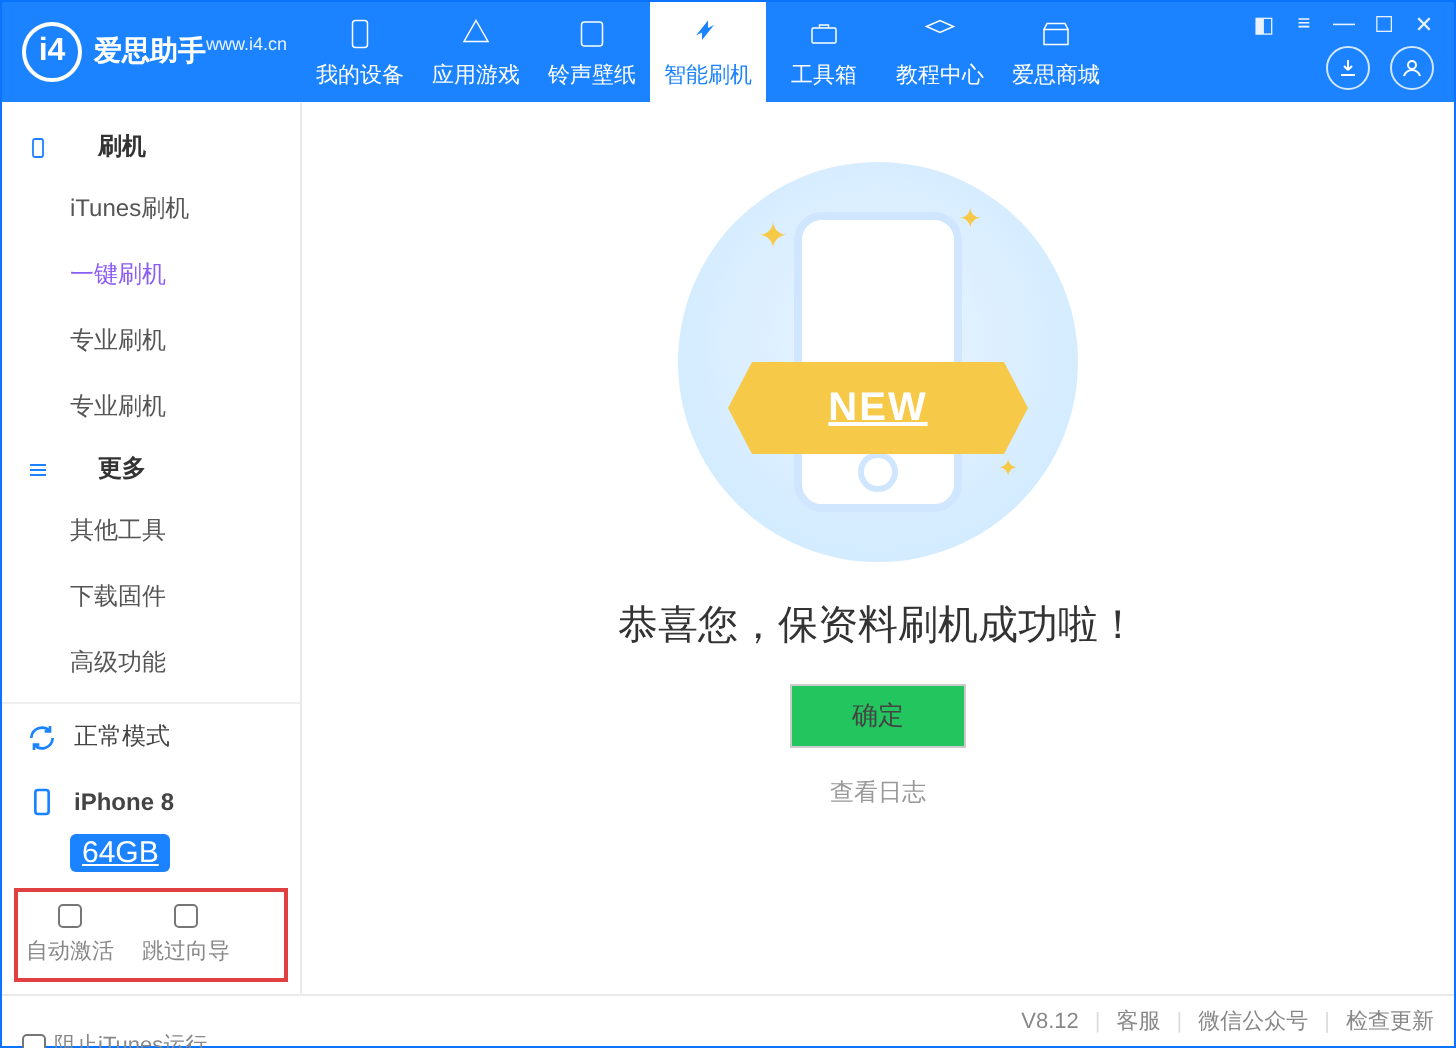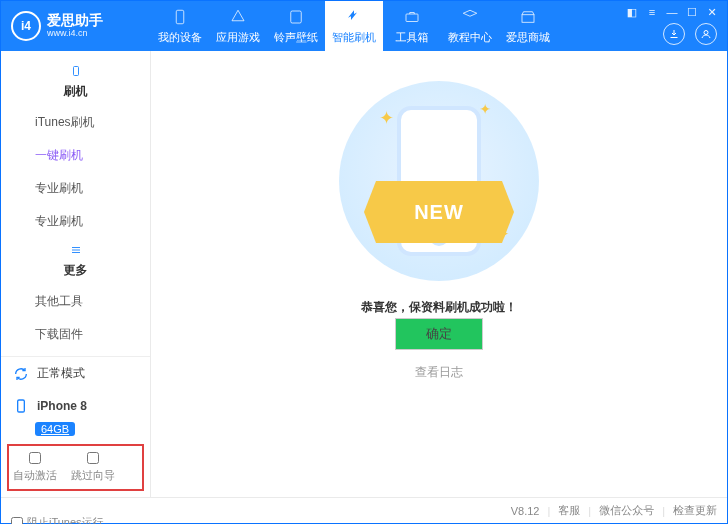--- a/index.html
+++ b/index.html
@@ -1,62 +1,62 @@
 <!DOCTYPE html>
 <html><head>
 <meta charset="utf-8">
 <style>
   * { box-sizing: border-box; margin: 0; padding: 0; font-family: "Microsoft YaHei", Arial, sans-serif; }
   body { width: 728px; height: 524px; overflow: hidden; background: #fff; }
   .window { width: 728px; height: 524px; display: flex; flex-direction: column; border: 1px solid #0a73ff; }
   
   .header { height: 50px; background: linear-gradient(#1b83ff,#1b83ff); display: flex; align-items: center; color: #fff; position: relative; }
   .brand { display: flex; align-items: center; width: 150px; padding-left: 10px; gap: 6px; }
-  .brand-logo { width: 30px; height: 30px; border: 2px solid #fff; border-radius: 50%; display:flex;align-items:center;justify-content:center;font-size:12px;font-weight:700;color:#fff; }
-  .brand-text { display:flex;flex-direction:column;line-height:1.1; }
+  .brand-logo { width: 30px; height: 30px; border: 2px solid #fff; border-radius: 50%; display:flex;align-items:center;justify-content:center;font-size:16px;font-weight:700;color:#fff; }
+  .brand-text { display:flex;flex-direction:row;line-height:1.1; }
   .brand-text .t1 { font-size: 14px; font-weight:700; }
   .brand-text .t2 { font-size: 9px; opacity:.9; }
   .tabs { display:flex; height:100%; }
   .tab { width: 58px; display:flex; flex-direction:column; align-items:center; justify-content:center; gap:4px; cursor:pointer; font-size:11px; position:relative; }
   .tab.active { background:#fff; color:#1b83ff; }
   .tab .ticon { width:18px;height:18px;display:flex;align-items:center;justify-content:center; }
   .tab .ticon svg { width:18px;height:18px;fill:currentColor;stroke:currentColor; }
   .hdr-right { position:absolute; right:8px; top:4px; display:flex; gap:6px; font-size:11px; }
   .hdr-right .wbtn { width:14px;height:14px; display:flex;align-items:center;justify-content:center;cursor:pointer;opacity:.9; }
   .hdr-icons { position:absolute; right:10px; bottom:6px; display:flex; gap:10px; }
   .circ-btn { width:22px;height:22px;border:1.5px solid rgba(255,255,255,.8);border-radius:50%;display:flex;align-items:center;justify-content:center;cursor:pointer;}
   .circ-btn svg { width:12px;height:12px;stroke:#fff;fill:none;stroke-width:2;}
   
   .body { flex:1; display:flex; min-height:0; }
   .sidebar { width:150px; border-right:1px solid #eaeaea; display:flex; flex-direction:column; }
   .side-scroll { flex:1; overflow:hidden; padding-top:8px; }
-  .sg-title { display:flex;align-items:center;gap:6px;font-size:12px;color:#333;padding:6px 12px;font-weight:600;flex-direction:column;}
+  .sg-title { display:flex;align-items:center;gap:24px;font-size:12px;color:#333;padding:6px 12px;font-weight:600;}
   .sg-title .sq { width:12px;height:12px;}
   .sg-title svg{stroke:#1b83ff;fill:none;stroke-width:1.8;}
   .sitem { font-size:12px;color:#555;padding:8px 8px 8px 34px;cursor:pointer; }
   .sitem.active { color:#8b5cf6; }
   .side-bottom { border-top:1px solid #eee; }
   .sb-row { display:flex;align-items:center;gap:8px;padding:8px 12px;font-size:12px;color:#444; }
   .sb-row .ic{width:16px;height:16px;}
   .sb-row .ic svg{width:16px;height:16px;}
-  .badge { background:#1b83ff;color:#fff;font-size:11px;padding:1px 6px;border-radius:3px;margin-left:22px;display:inline-block;text-decoration:underline;}
+  .badge { background:#1b83ff;color:#fff;font-size:15px;padding:1px 6px;border-radius:3px;margin-left:22px;display:inline-block;text-decoration:underline;}
   .opts-box{border:2px solid #e04040;margin:4px 6px 6px 6px;padding:6px 4px;display:flex;gap:14px;align-items:center;}
   .opts-box label{display:flex;align-items:center;gap:4px;font-size:11px;color:#888;cursor:pointer;flex-direction:column;}
   .opts-box input{width:12px;height:12px;}
   
   .main { flex:1; display:flex; flex-direction:column; align-items:center; padding-top:30px; position:relative; }
   .illus { width:200px;height:200px;border-radius:50%;background:radial-gradient(circle at 50% 45%, #e9f4ff 0%, #d4ecff 70%, #cfe9ff 100%);display:flex;align-items:center;justify-content:center;position:relative;margin-bottom:18px;}
   .phone{width:84px;height:150px;background:#fff;border:4px solid #d0e6ff;border-radius:14px;position:relative;display:flex;align-items:center;justify-content:center;}
   .phone::after{content:"";position:absolute;bottom:6px;width:14px;height:14px;border:3px solid #d0e6ff;border-radius:50%;}
-  .ribbon{position:absolute;width:150px;height:62px;background:#f7c948;left:25px;top:100px;display:flex;align-items:center;justify-content:center;font-weight:800;color:#fff;font-size:20px;letter-spacing:1px;clip-path:polygon(8% 0,92% 0,100% 50%,92% 100%,8% 100%,0 50%);}
+  .ribbon{position:absolute;width:150px;height:46px;background:#f7c948;left:25px;top:100px;display:flex;align-items:center;justify-content:center;font-weight:800;color:#fff;font-size:20px;letter-spacing:1px;clip-path:polygon(8% 0,92% 0,100% 50%,92% 100%,8% 100%,0 50%);text-decoration:underline;}
   .ribbon::before,.ribbon::after{content:"";position:absolute;top:100%;width:0;height:0;border-style:solid;}
   .ribbon::before{left:12px;border-width:10px 10px 0 0;border-color:#c69a20 transparent transparent transparent;}
   .ribbon::after{right:12px;border-width:10px 0 0 10px;border-color:#c69a20 transparent transparent transparent;}
   .sparkle{position:absolute;color:#f7c948;font-size:18px;}
-  .msg{font-size:12px;color:#333;margin-bottom:2px;font-weight:bold;}
+  .msg{font-size:20px;color:#333;margin-bottom:16px;}
   .okbtn{border:1px solid #ccc;background:#22c55e;padding:6px 30px;font-size:13px;color:#444;cursor:pointer;margin-bottom:14px;}
   .loglink{font-size:12px;color:#999;cursor:pointer;}
   
   .footer{height:26px;border-top:1px solid #eaeaea;display:flex;align-items:center;font-size:11px;color:#888;padding:0 10px;justify-content:space-between;}
   .footer .fl{display:flex;align-items:center;gap:6px;margin-top:24px;}
   .footer .fr{display:flex;align-items:center;gap:8px;}
   .footer .sep{color:#ddd;}
   .footer label{display:flex;align-items:center;gap:4px;cursor:pointer;}
   .footer input{width:12px;height:12px;}
 </style>

